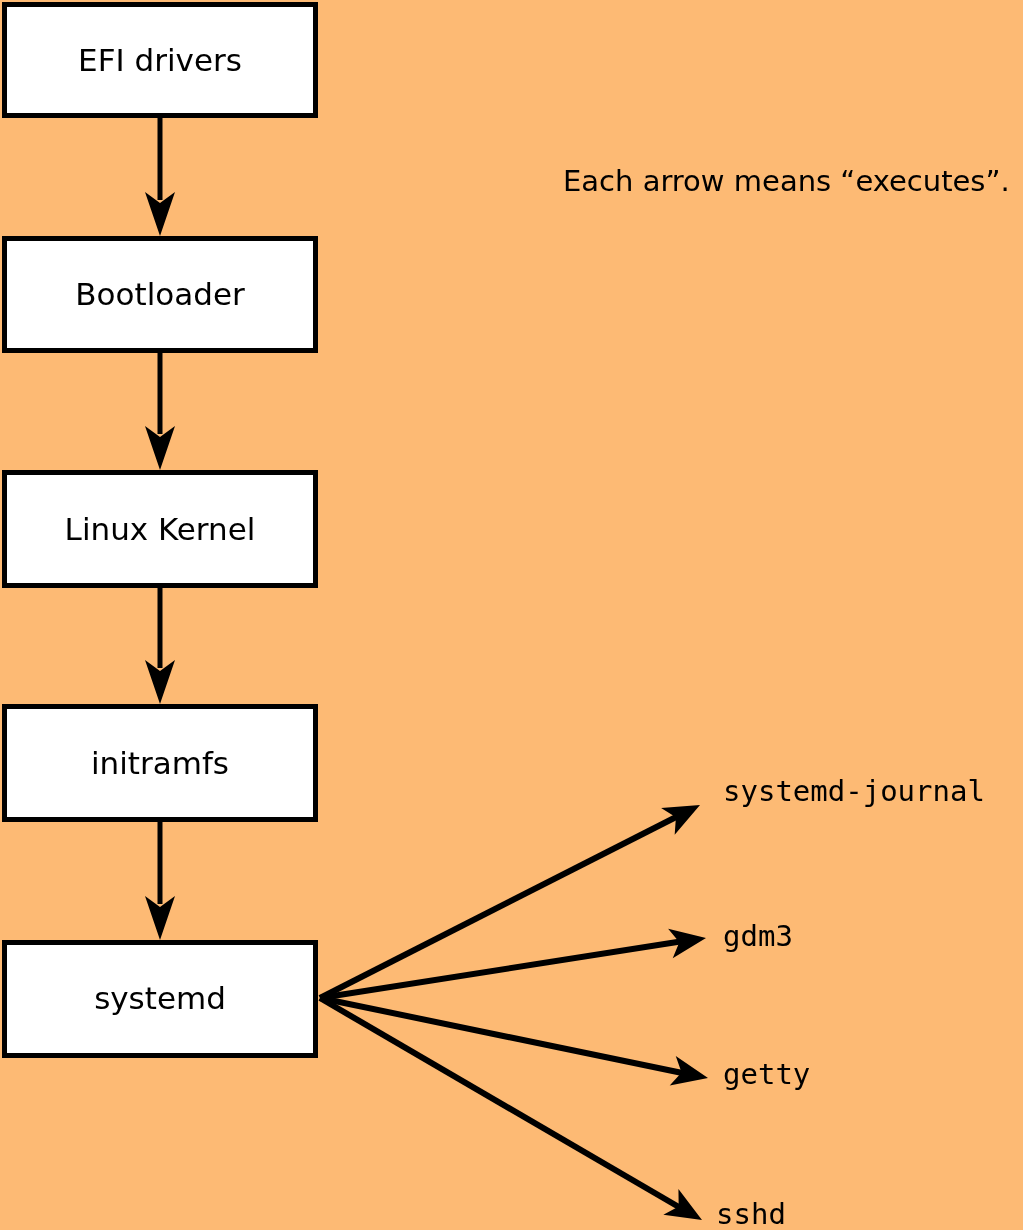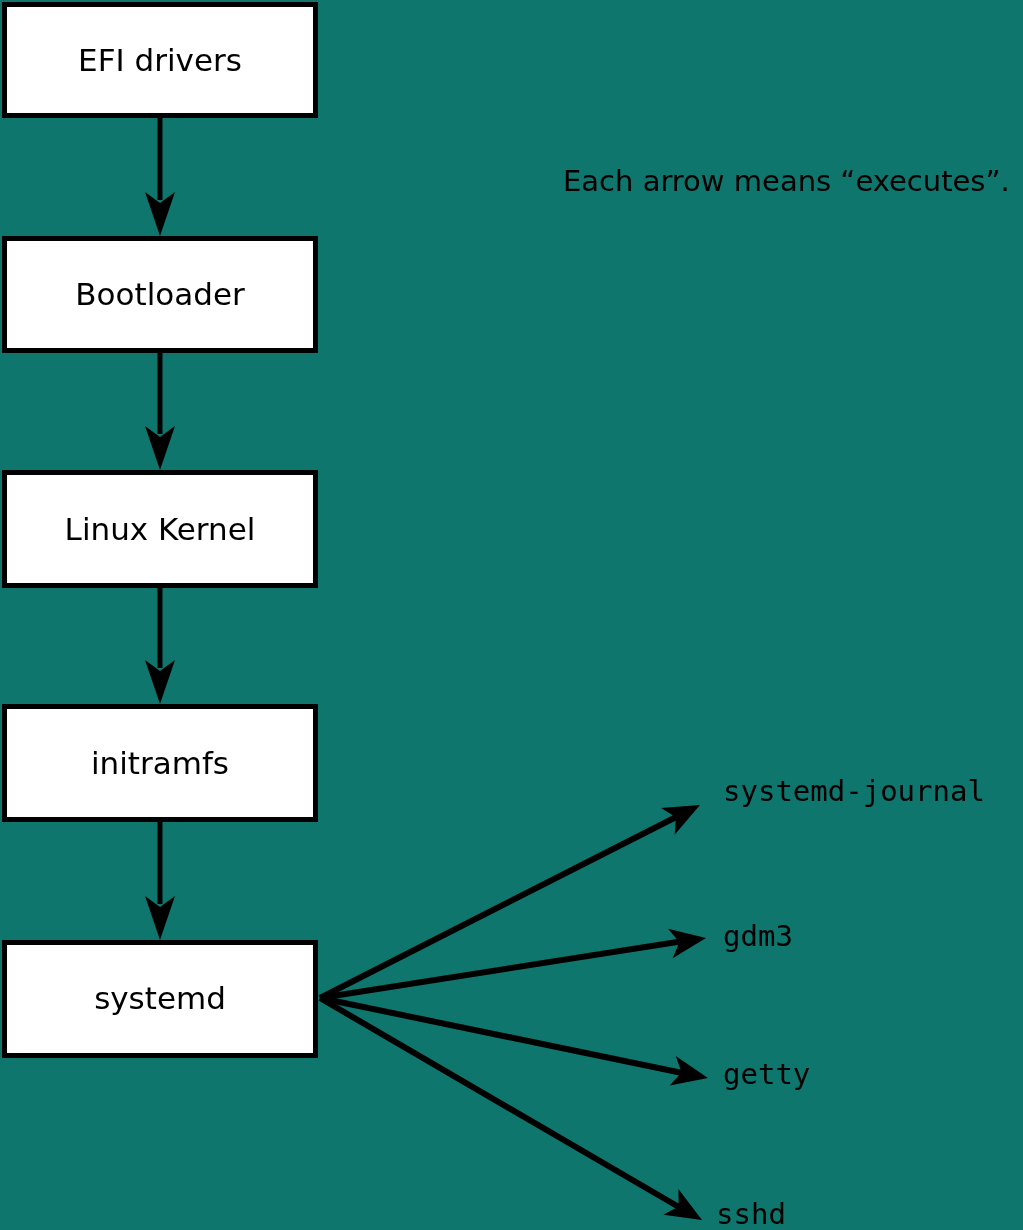--- a/index.html
+++ b/index.html
@@ -8,21 +8,21 @@
     padding: 0;
     background: #ffffff;
   }
   body {
     font-family: "DejaVu Sans", sans-serif;
   }
   #canvas {
     position: relative;
     width: 1023px;
     height: 1230px;
-    background: #0f766e;
+    background: #fdba74;
     overflow: hidden;
   }
   #diagram-svg {
     position: absolute;
     top: 0;
     left: 0;
     width: 1023px;
     height: 1230px;
     display: block;
   }

